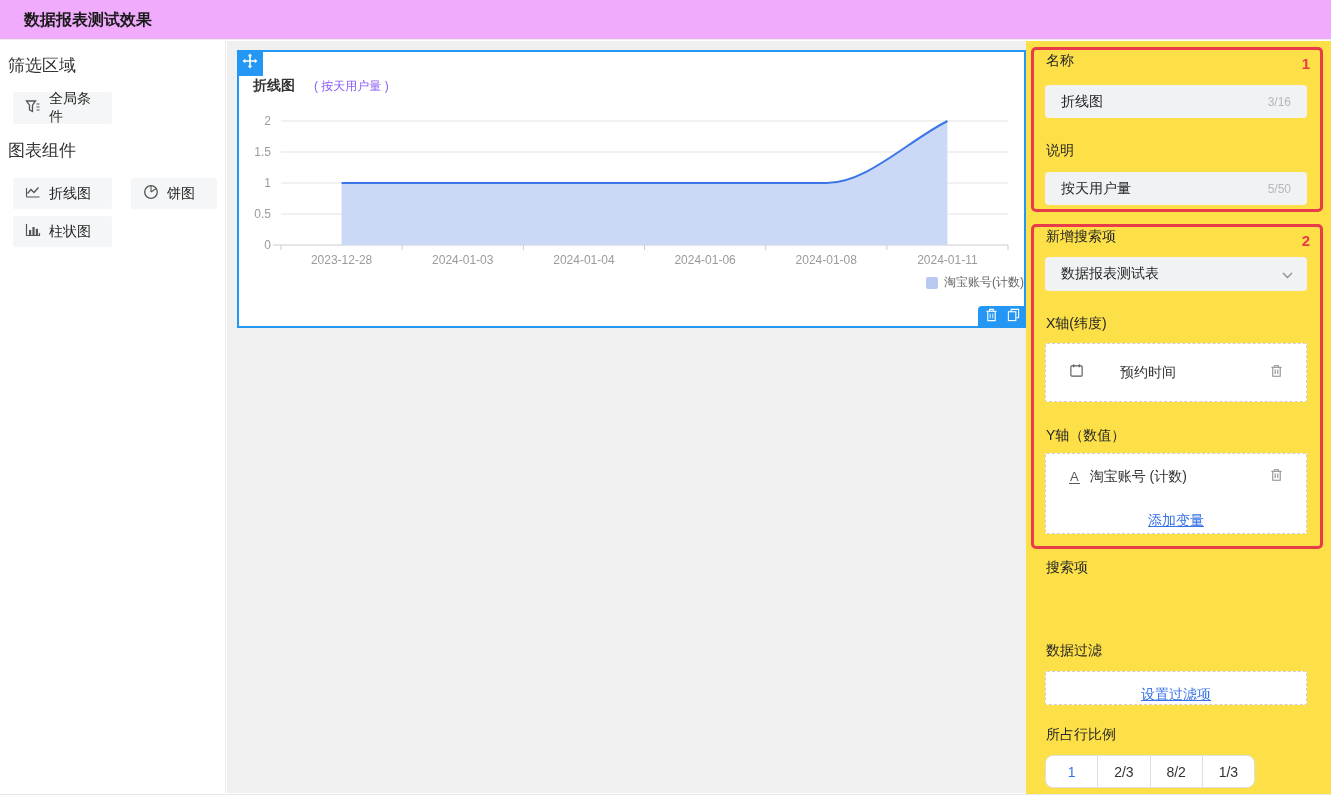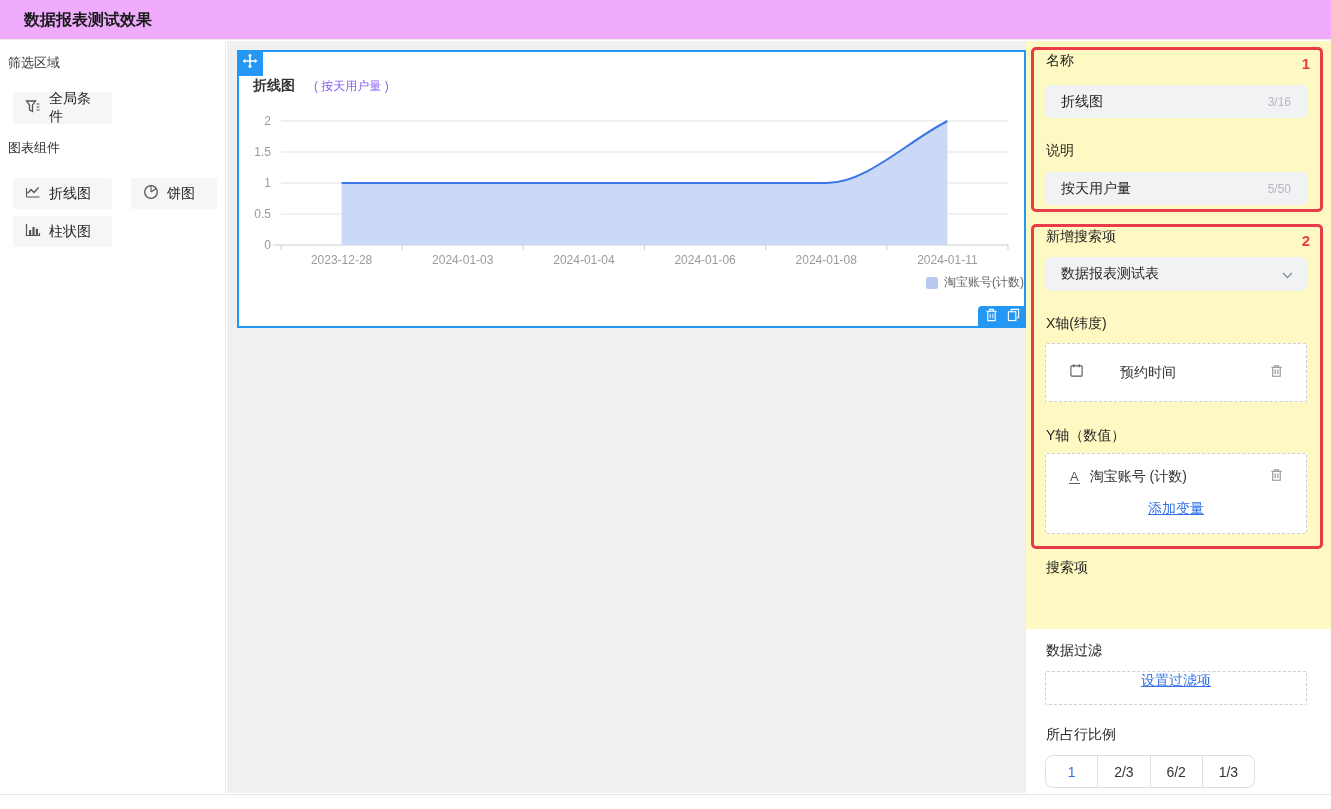--- a/index.html
+++ b/index.html
@@ -6,54 +6,54 @@
   html,body { width:1331px; height:809px; }
   body { font-family:"Liberation Sans","DejaVu Sans",sans-serif; background:#fff; color:#262626; }
   #page { position:relative; width:1331px; height:809px; overflow:hidden; background:#fff; }
 
   
   .header { position:absolute; left:0; top:0; width:1331px; height:40px; background:#f0abfc; border-bottom:1px solid #ececec; }
   .header .title { position:absolute; left:24px; top:0; line-height:40px; font-size:16px; font-weight:700; color:#1a1a1a; }
 
   
   .sidebar { position:absolute; left:0; top:41px; width:226px; height:752px; background:#fff; border-right:1px solid #ececec; }
-  .side-label { position:absolute; left:8px; font-size:13px; color:#333; }
+  .side-label { position:absolute; left:8px; font-size:17px; color:#333; }
   .side-btn { position:absolute; display:flex; align-items:center; gap:8px; background:#f5f6f7; border-radius:2px; font-size:14px; color:#262626; padding:0 12px; height:32px; cursor:pointer; }
   .side-btn svg { flex:0 0 auto; }
 
   
   .canvas { position:absolute; left:227px; top:41px; width:799px; height:752px; background:#f0f0f0; }
 
   
   .card { position:absolute; left:10px; top:9px; width:789px; height:278px; background:#fff; border:2px solid #2397f3; }
   .move-handle { position:absolute; left:-2px; top:-2px; width:26px; height:26px; background:#2397f3; display:flex; align-items:center; justify-content:center; cursor:move; }
   .card-title-row { position:absolute; left:14px; top:25px; display:flex; align-items:baseline; }
   .card-title { font-size:14px; font-weight:700; color:#333; }
   .card-subtitle { font-size:12px; color:#8b5cf6; margin-left:19px; }
   .chart-holder { position:absolute; left:0; top:0; width:785px; height:274px; }
   .legend-row { position:absolute; left:0; top:222px; width:785px; display:flex; align-items:center; justify-content:flex-end; gap:6px; }
   .legend-swatch { width:12px; height:12px; border-radius:2px; background:#b7c9f0; }
   .legend-text { font-size:12px; color:#666; }
   .card-actions { position:absolute; right:-2px; bottom:-2px; width:48px; height:22px; background:#2397f3; border-radius:4px 0 0 0; display:flex; align-items:center; justify-content:center; gap:9px; }
   .card-actions svg { cursor:pointer; }
 
   
-  .inspector { position:absolute; left:1026px; top:41px; width:305px; height:588px; background:#fef9c3; }
+  .inspector { position:absolute; left:1026px; top:41px; width:305px; height:768px; background:#fde047; }
   .insp-label { position:absolute; left:20px; font-size:14px; color:#262626; }
   .insp-input { position:absolute; left:19px; width:262px; height:33px; background:#f1f2f4; border-radius:4px; display:flex; align-items:center; justify-content:space-between; padding:0 16px; cursor:text; }
   .insp-input .val { font-size:14px; color:#262626; }
   .insp-input .counter { font-size:12px; color:#b5b8bf; }
   .insp-select { position:absolute; left:19px; width:262px; height:34px; background:#f1f2f4; border-radius:4px; display:flex; align-items:center; justify-content:space-between; padding:0 14px 0 16px; cursor:pointer; }
   .insp-select .val { font-size:14px; color:#262626; }
   .dashed-box { position:absolute; left:19px; width:262px; border:1px dashed #cfcfcf; border-radius:2px; background:#fff; }
   .field-row { display:flex; align-items:center; padding:0 23px; gap:10px; }
   .field-row .field-name { font-size:14px; color:#333; flex:1; }
   .field-row .a-icon { font-size:13px; color:#595959; border-bottom:1px solid #595959; line-height:13px; padding:0 1px; }
   .link { font-size:14px; color:#3672e9; text-decoration:underline; cursor:pointer; }
-  .link-center { display:flex; align-items:flex-start; justify-content:center; }
+  .link-center { display:flex; align-items:flex-end; justify-content:center; }
   .anno-box { position:absolute; border:3px solid #e83c4b; border-radius:5px; pointer-events:none; }
   .anno-num { position:absolute; right:10px; top:5px; color:#e83c4b; font-size:15px; font-weight:700; }
   .segmented { position:absolute; left:19px; width:210px; height:33px; border:1px solid #dcdfe3; border-radius:8px; background:#fff; display:flex; overflow:hidden; }
   .seg-cell { flex:1; display:flex; align-items:center; justify-content:center; font-size:14px; color:#333; border-right:1px solid #dcdfe3; cursor:pointer; }
   .seg-cell:last-child { border-right:none; }
   .seg-cell.selected { color:#3672e9; }
 
   
   .footer { position:absolute; left:0; top:794px; width:1331px; height:15px; background:#fff; border-top:1px solid #e6e6e6; }
 </style>
@@ -198,21 +198,21 @@
     <div class="insp-input" style="top:131px;">
       <span class="val">按天用户量</span>
       <span class="counter">5/50</span>
     </div>
 
     <div class="anno-box" style="left:5px; top:6px; width:292px; height:165px;">
       <span class="anno-num">1</span>
     </div>
 
     <div class="insp-label" style="top:187px;">新增搜索项</div>
-    <div class="insp-select" style="top:216px;border-radius:7px;">
+    <div class="insp-select" style="top:216px;">
       <span class="val">数据报表测试表</span>
       <span>
         <svg width="11" height="7" viewBox="0 0 11 7" fill="none" stroke="#8a8f99" stroke-width="1.4">
           <path d="M1 1 L5.5 5.5 L10 1"></path>
         </svg>
       </span>
     </div>
 
     <div class="insp-label" style="top:274px;">X轴(纬度)</div>
     <div class="dashed-box" style="top:302px; height:59px; display:flex; align-items:center;">
@@ -262,19 +262,19 @@
 
     <div class="insp-label" style="top:601px;">数据过滤</div>
     <div class="dashed-box link-center" style="top:630px; height:34px;">
       <span class="link">设置过滤项</span>
     </div>
 
     <div class="insp-label" style="top:685px;">所占行比例</div>
     <div class="segmented" style="top:714px;">
       <div class="seg-cell selected">1</div>
       <div class="seg-cell">2/3</div>
-      <div class="seg-cell">6/2</div>
+      <div class="seg-cell">8/2</div>
       <div class="seg-cell">1/3</div>
     </div>
   </div>
 
   <div class="footer"></div>
 </div>
 
 </body></html>

